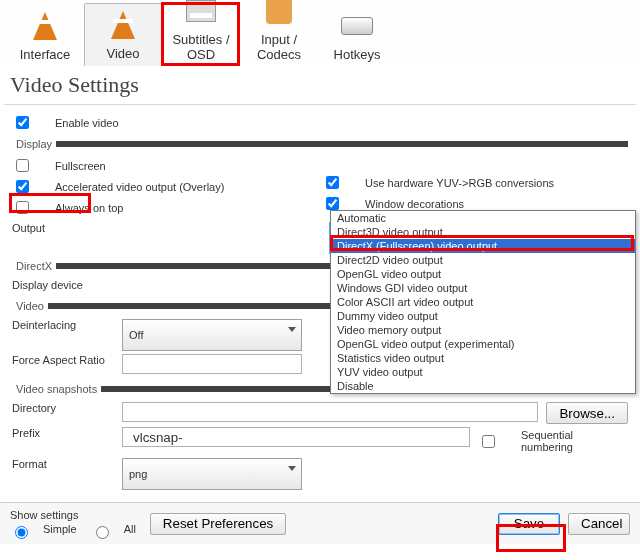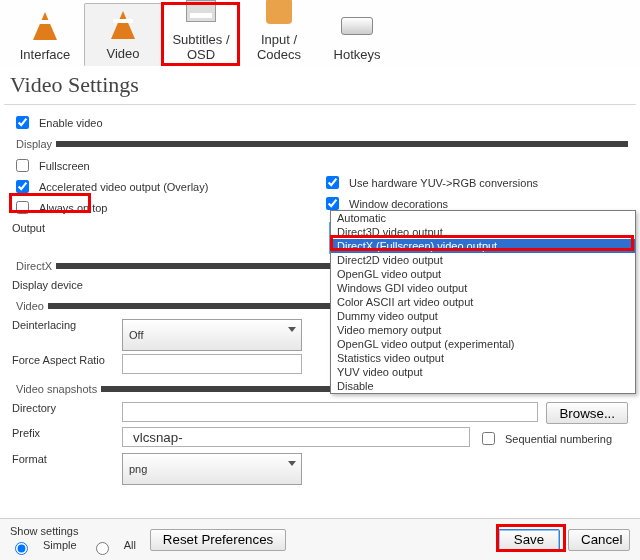--- a/index.html
+++ b/index.html
@@ -67,21 +67,21 @@
   
   .hl{position:absolute;border:3px solid #e00;pointer-events:none;z-index:50}
   
   h1.page-title{
     font-family: Georgia, "Times New Roman", serif;
     font-weight: normal; font-size: 22px; color:#444;
     margin: 6px 10px 2px 10px;
   }
   .divider{height:1px;background:#d8d8d8;margin:6px 4px 8px 4px}
   .content{padding:0 12px 0 12px; position:relative}
-  .chk{display:flex;align-items:center;gap:7px;margin:2px 0}
+  .chk{display:flex;align-items:center;gap:23px;margin:2px 0}
   .chk input{width:13px;height:13px}
   fieldset.flat{border:none;border-top:6px solid #404040;margin:6px 0 2px 0;padding:4px 0 0 0}
   fieldset.flat > legend{padding:0 4px;color:#555;font-size:11px}
   .row{display:flex;align-items:flex-start;margin:3px 0}
   .row .lab{width:110px;color:#333}
   .cols{display:flex}
   .cols .left{flex:0 0 310px}
   .cols .right{flex:1}
   .combo{
     height:32px;border:1px solid #9f9f9f;background:linear-gradient(#fff,#e7e7e7);
@@ -101,21 +101,21 @@
   .dropdown{
     position:absolute; left:330px; top:210px; width:306px;
     background:#fff;border:1px solid #7a7a7a;z-index:40;
     box-shadow:2px 2px 4px rgba(0,0,0,.25);
     font-size:11px;
   }
   .dropdown .opt{padding:1px 6px;white-space:nowrap;cursor:pointer}
   .dropdown .opt.sel{background:#2f6fd0;color:#fff}
   
   .footer{
-    position:absolute;left:0;right:0;bottom:0;height:42px;
+    position:absolute;left:0;right:0;bottom:16px;height:42px;
     border-top:1px solid #d0d0d0;background:#f7f7f7;
     display:flex;align-items:center;padding:0 10px;gap:8px;
   }
   .footer .radio{display:flex;align-items:flex-start;gap:12px;margin-right:6px}
   .footer .spacer{flex:1}
 </style>
 </head>
 <body>
 
 <div class="tabstrip">

